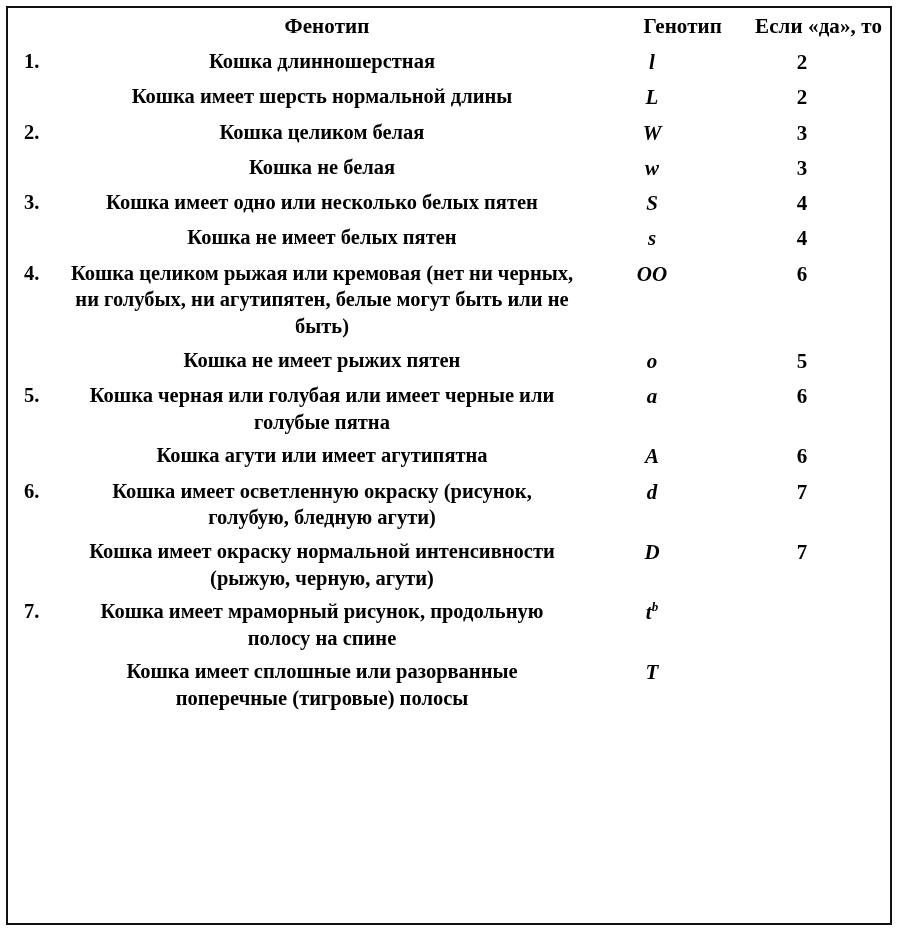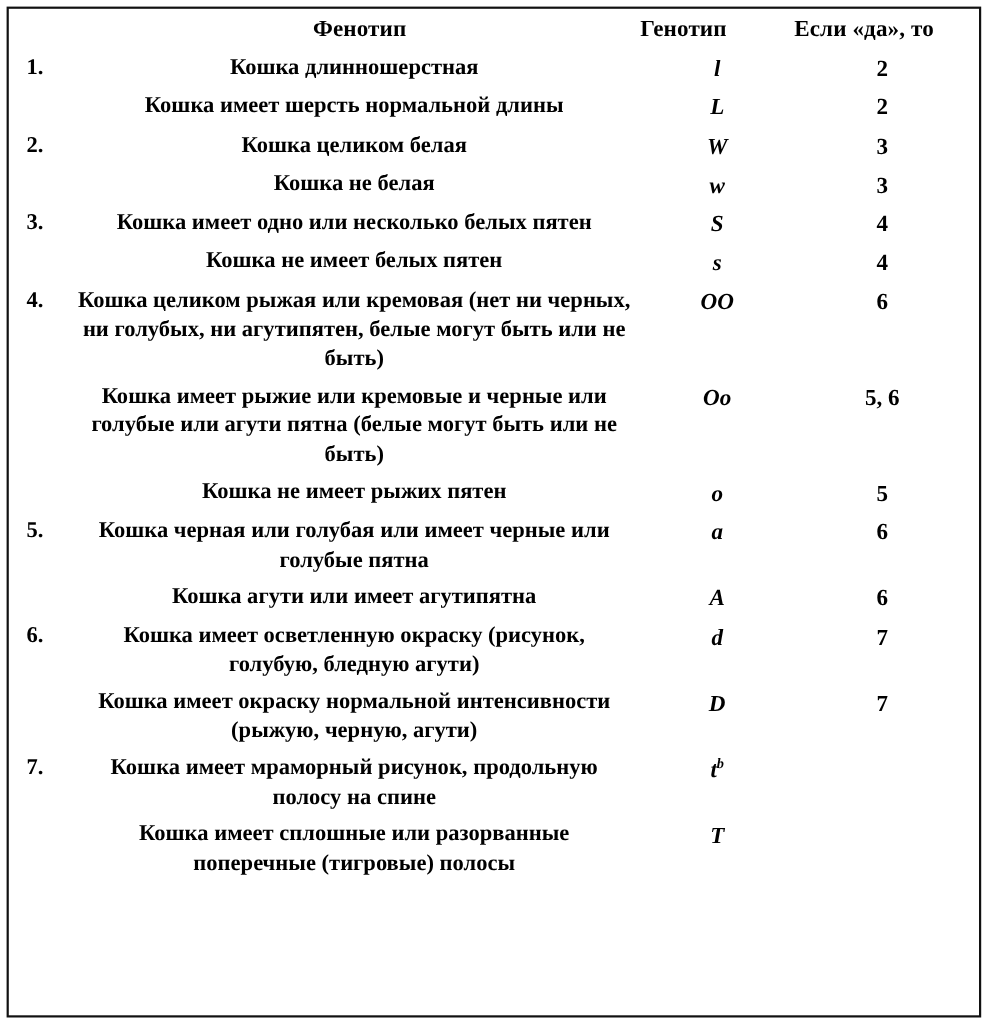--- a/index.html
+++ b/index.html
@@ -51,22 +51,22 @@
   col.c-next  { width: 160px; }
 
   thead th {
     font-weight: bold;
     font-size: 21px;
     padding: 4px 0 8px 0;
     vertical-align: bottom;
     letter-spacing: 0.1px;
   }
   th.h-phen { text-align: center; padding-left: 10px; }
-  th.h-gen  { text-align: left; }
-  th.h-next { text-align: left; }
+  th.h-gen  { text-align: right; }
+  th.h-next { text-align: right; }
   th.h-blank { }
 
   tbody td {
     vertical-align: top;
     font-size: 20.5px;
     line-height: 1.30;
     padding: 1px 0 6px 0;
     font-weight: bold;
   }
   td.num {
@@ -161,26 +161,20 @@
             <td class="next">4</td>
           </tr>
           <tr>
             <td class="num">4.</td>
             <td class="phen">Кошка целиком рыжая или кремовая (нет ни черных, ни голубых, ни агутипятен, белые могут быть или не быть)</td>
             <td class="gen"><span>OO</span></td>
             <td class="next">6</td>
           </tr>
           <tr>
             <td class="num"></td>
-            <td class="phen">Кошка имеет рыжие или кремовые и черные или голубые или агути пятна (белые могут быть или не быть)</td>
-            <td class="gen"><span>Oo</span></td>
-            <td class="next">5, 6</td>
-          </tr>
-          <tr>
-            <td class="num"></td>
             <td class="phen">Кошка не имеет рыжих пятен</td>
             <td class="gen"><span>o</span></td>
             <td class="next">5</td>
           </tr>
           <tr>
             <td class="num">5.</td>
             <td class="phen">Кошка черная или голубая или имеет черные или голубые пятна</td>
             <td class="gen"><span>a</span></td>
             <td class="next">6</td>
           </tr>

